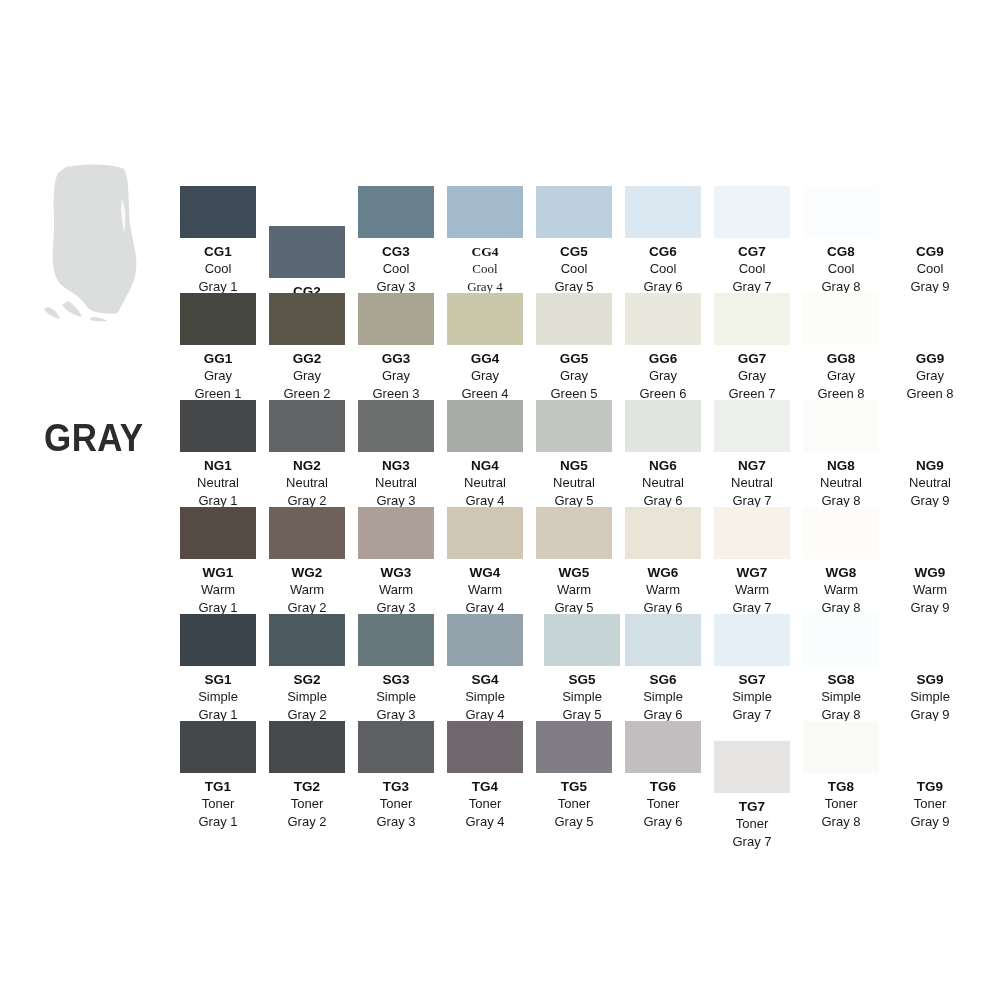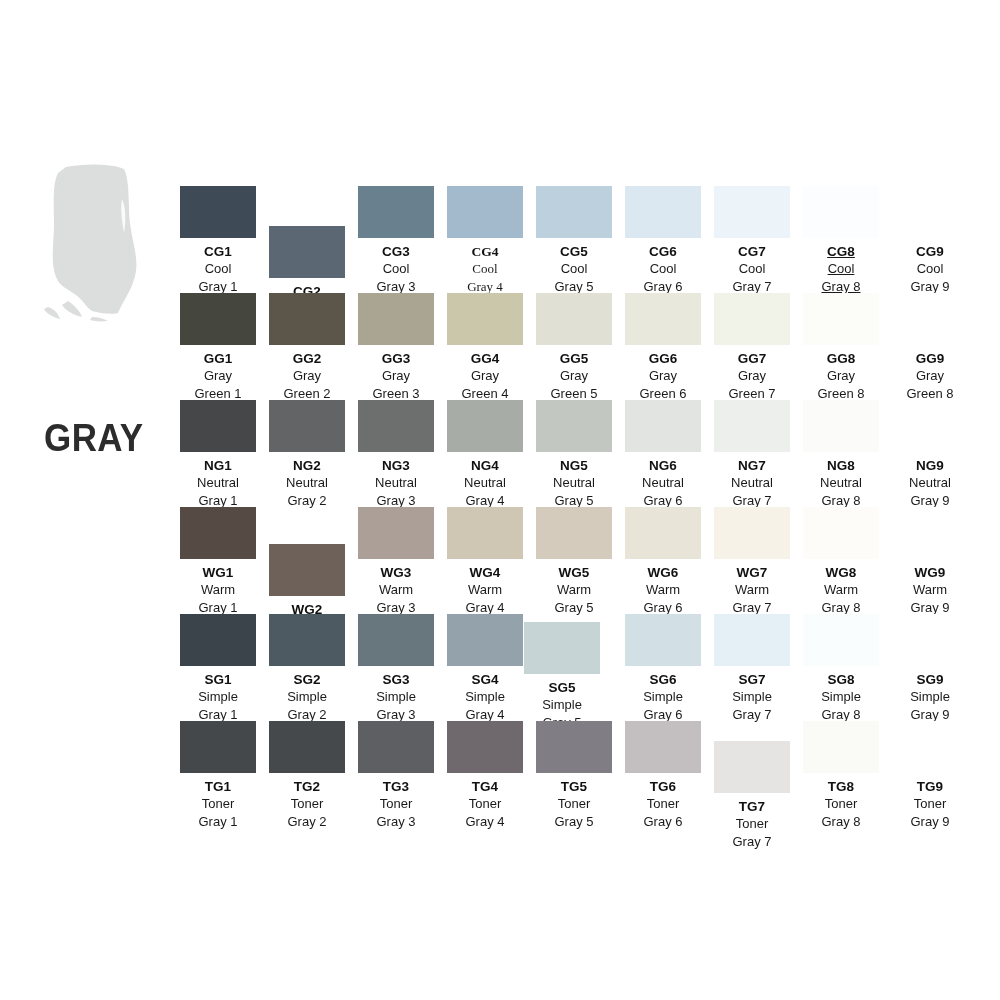--- a/index.html
+++ b/index.html
@@ -165,21 +165,21 @@
           </div>
         </div>
         <div class="cell" style="left: 534px;">
           <div class="chip" style="background: rgb(237, 244, 249);"></div>
           <div class="labels">
             <div class="code">CG7</div>
             <div class="name-1">Cool</div>
             <div class="name-2">Gray 7</div>
           </div>
         </div>
-        <div class="cell" style="left: 623px; text-decoration: underline;">
+        <div class="cell" style="left: 623px;">
           <div class="chip" style="background: rgb(251, 253, 254);"></div>
           <div class="labels">
             <div class="code">CG8</div>
             <div class="name-1">Cool</div>
             <div class="name-2">Gray 8</div>
           </div>
         </div>
         <div class="cell" style="left: 712px;">
           <div class="chip" style="background: rgb(255, 255, 255);"></div>
           <div class="labels">
@@ -339,21 +339,21 @@
       </div>
       <div class="row">
         <div class="cell" style="left: 0px;">
           <div class="chip" style="background: rgb(86, 74, 69);"></div>
           <div class="labels">
             <div class="code">WG1</div>
             <div class="name-1">Warm</div>
             <div class="name-2">Gray 1</div>
           </div>
         </div>
-        <div class="cell" style="left: 89px; margin-top: 37px;">
+        <div class="cell" style="left: 89px;">
           <div class="chip" style="background: rgb(109, 97, 90);"></div>
           <div class="labels">
             <div class="code">WG2</div>
             <div class="name-1">Warm</div>
             <div class="name-2">Gray 2</div>
           </div>
         </div>
         <div class="cell" style="left: 178px;">
           <div class="chip" style="background: rgb(171, 159, 152);"></div>
           <div class="labels">
@@ -437,21 +437,21 @@
           </div>
         </div>
         <div class="cell" style="left: 267px;">
           <div class="chip" style="background: rgb(147, 162, 171);"></div>
           <div class="labels">
             <div class="code">SG4</div>
             <div class="name-1">Simple</div>
             <div class="name-2">Gray 4</div>
           </div>
         </div>
-        <div class="cell" style="left: 344px; margin-top: 8px;">
+        <div class="cell" style="left: 364px;">
           <div class="chip" style="background: rgb(199, 212, 213);"></div>
           <div class="labels">
             <div class="code">SG5</div>
             <div class="name-1">Simple</div>
             <div class="name-2">Gray 5</div>
           </div>
         </div>
         <div class="cell" style="left: 445px;">
           <div class="chip" style="background: rgb(210, 224, 230);"></div>
           <div class="labels">

